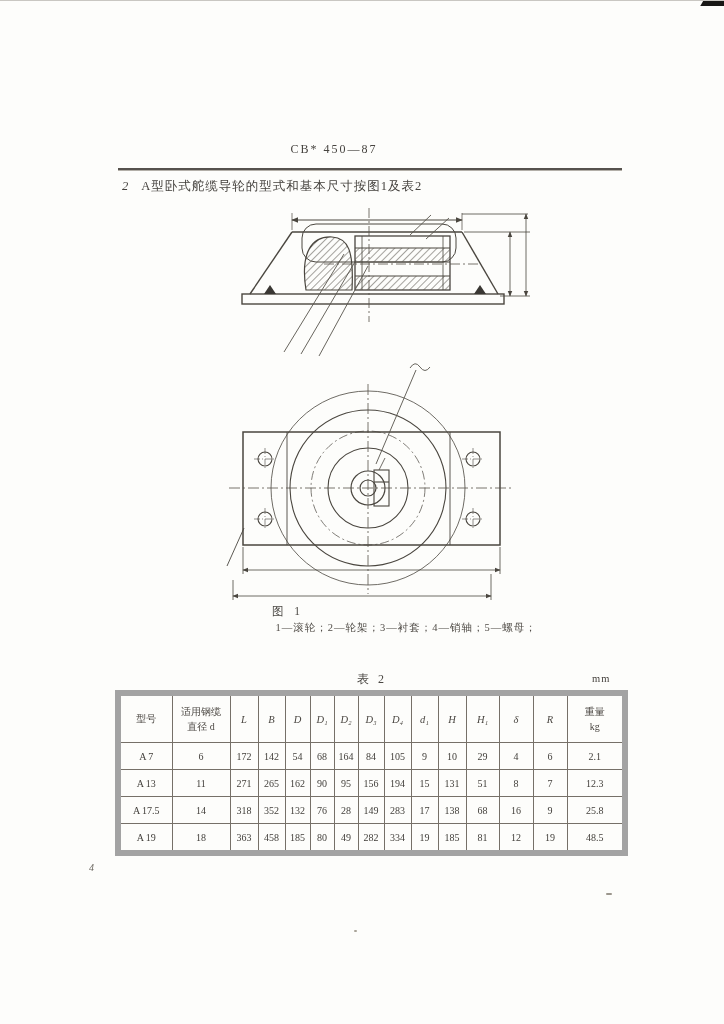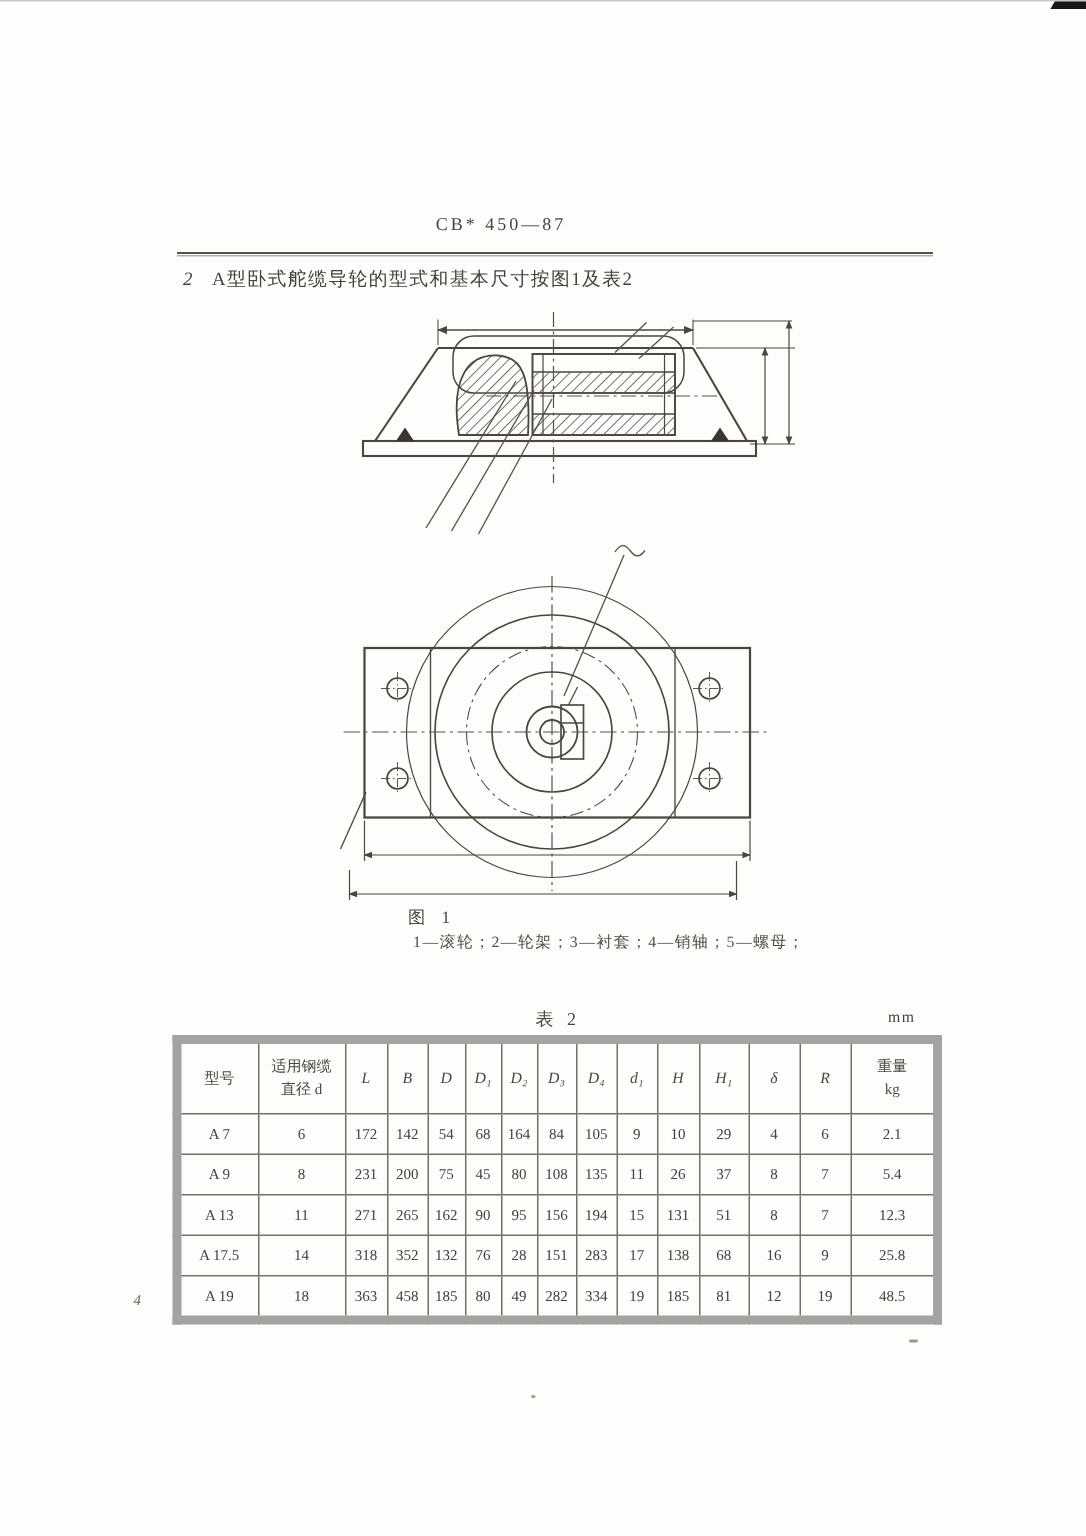--- a/index.html
+++ b/index.html
@@ -260,37 +260,20 @@
           <td>84</td>
           <td>105</td>
           <td>9</td>
           <td>10</td>
           <td>29</td>
           <td>4</td>
           <td>6</td>
           <td>2.1</td>
         </tr>
         <tr>
-          <td>A 9</td>
-          <td>8</td>
-          <td>231</td>
-          <td>200</td>
-          <td>75</td>
-          <td>45</td>
-          <td>80</td>
-          <td>108</td>
-          <td>135</td>
-          <td>11</td>
-          <td>26</td>
-          <td>37</td>
-          <td>8</td>
-          <td>7</td>
-          <td>5.4</td>
-        </tr>
-        <tr>
           <td>A 13</td>
           <td>11</td>
           <td>271</td>
           <td>265</td>
           <td>162</td>
           <td>90</td>
           <td>95</td>
           <td>156</td>
           <td>194</td>
           <td>15</td>
@@ -301,21 +284,21 @@
           <td>12.3</td>
         </tr>
         <tr>
           <td>A 17.5</td>
           <td>14</td>
           <td>318</td>
           <td>352</td>
           <td>132</td>
           <td>76</td>
           <td>28</td>
-          <td>151</td>
+          <td>149</td>
           <td>283</td>
           <td>17</td>
           <td>138</td>
           <td>68</td>
           <td>16</td>
           <td>9</td>
           <td>25.8</td>
         </tr>
         <tr>
           <td>A 19</td>

